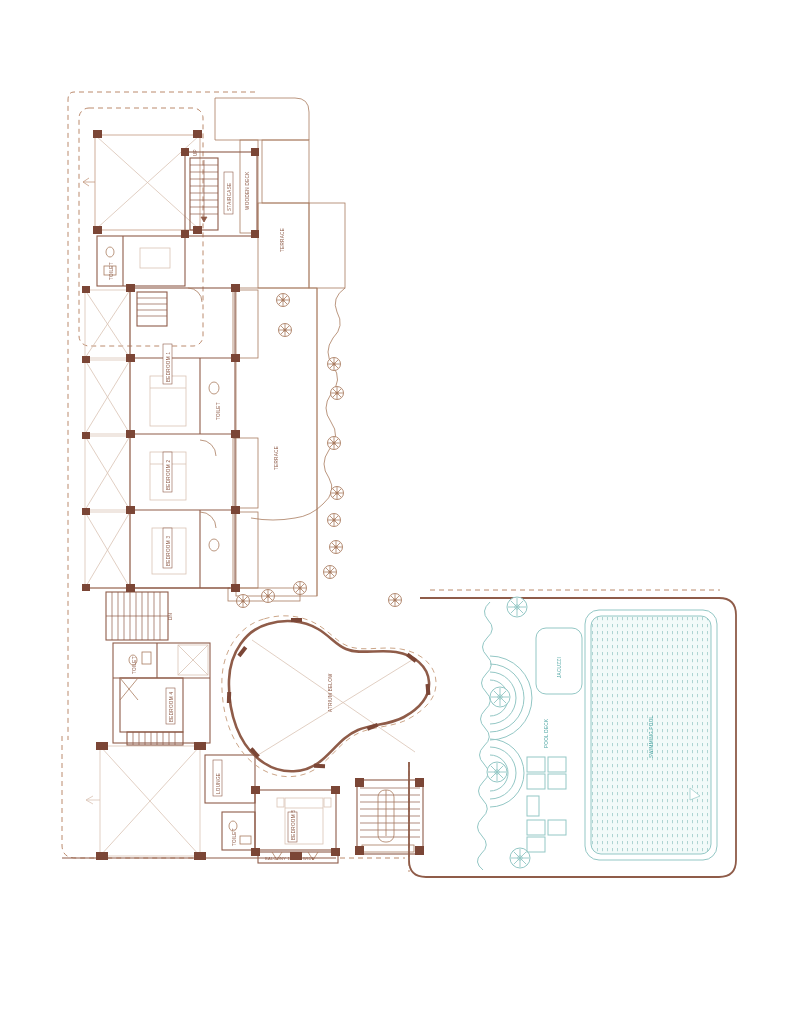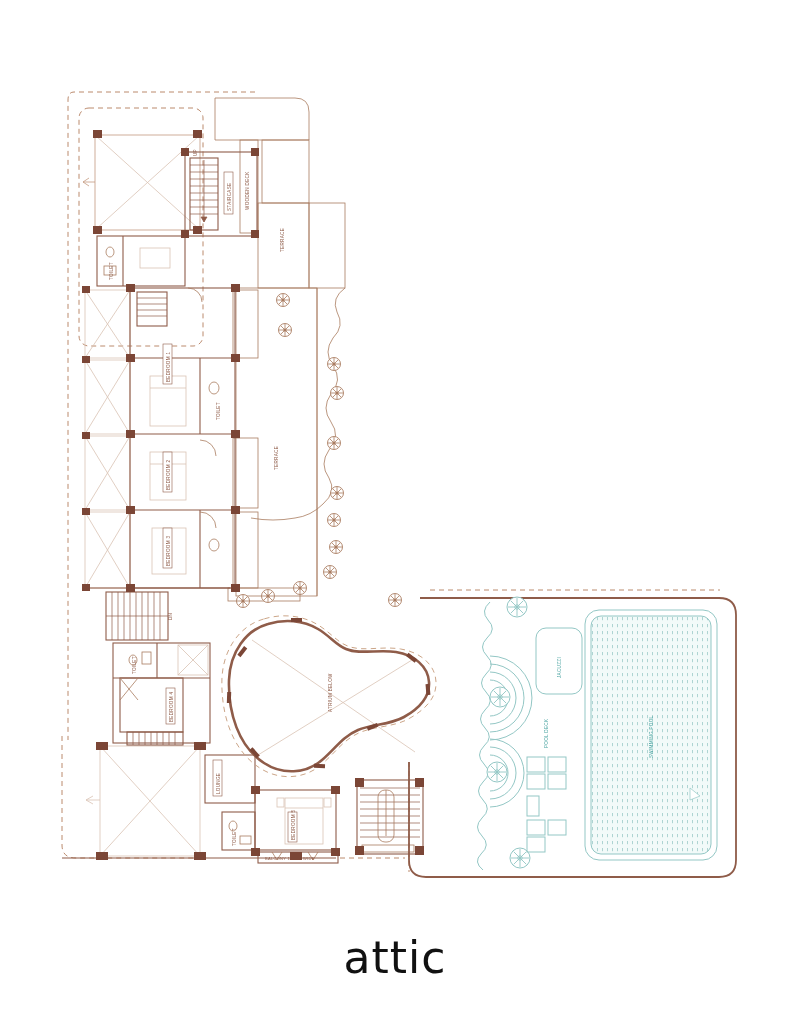--- a/index.html
+++ b/index.html
@@ -380,15 +380,14 @@
         <rect x="331" y="786" width="9" height="8"></rect>
     <rect x="331" y="848" width="9" height="8"></rect>
         <rect x="251" y="848" width="9" height="8"></rect>
     <rect x="181" y="148" width="8" height="8"></rect>
         <rect x="251" y="148" width="8" height="8"></rect>
     <rect x="181" y="230" width="8" height="8"></rect>
         <rect x="251" y="230" width="8" height="8"></rect>
   </g>
 </svg>
 
-<div class="caption">attic</div>
 
 </div>
 
 </body></html>

